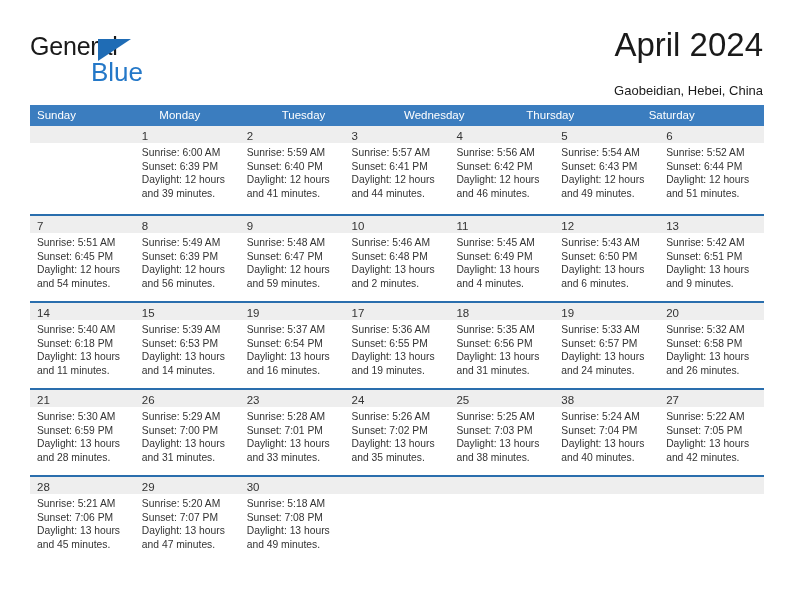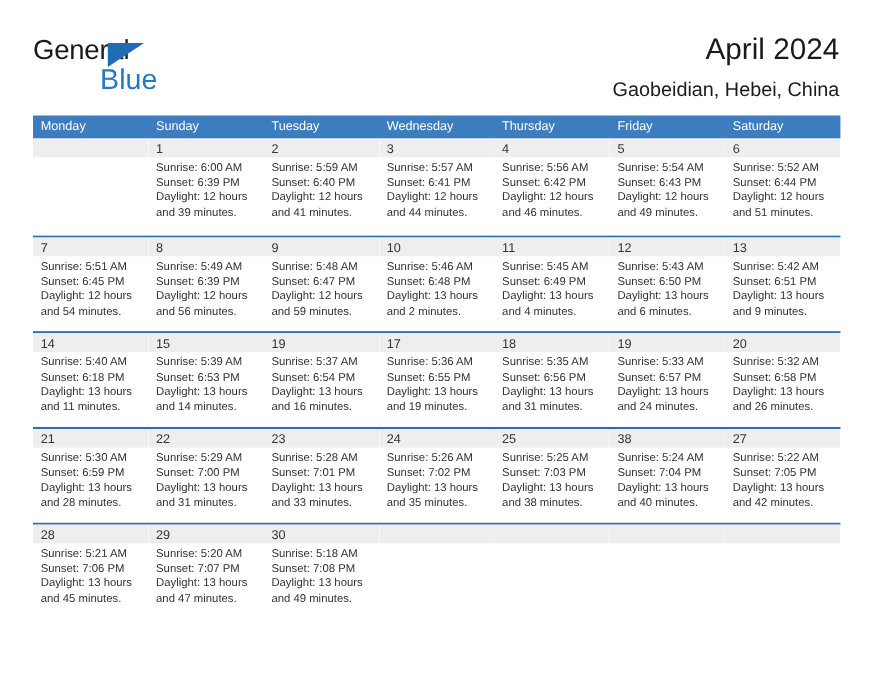--- a/index.html
+++ b/index.html
@@ -71,31 +71,31 @@
     white-space: nowrap;
   }
 
   .title-block {
     position: absolute;
     right: 0;
     top: 0;
     text-align: right;
   }
   .cal-title {
-    font-size: 27px;
+    font-size: 33px;
     color: #1a1a1a;
     line-height: 34px;
     white-space: nowrap;
     text-align: right;
   }
   .cal-sub {
-    font-size: 18px;
+    font-size: 13px;
     color: #1a1a1a;
     line-height: 22px;
-    margin-top: 8px;
+    margin-top: 18px;
     white-space: nowrap;
   }
 
   
   .calendar {
     position: absolute;
     left: 30px;
     top: 105px;
     width: 734px;
   }
@@ -177,26 +177,25 @@
     <div class="title-block">
       <div class="cal-title">April 2024</div>
       <div class="cal-sub">Gaobeidian, Hebei, China</div>
     </div>
 
   </div>
 
   <div class="calendar">
 
     <div class="weekday-row">
+      <div class="weekday">Sunday</div>
       <div class="weekday">Monday</div>
-      <div class="weekday">Sunday</div>
       <div class="weekday">Tuesday</div>
       <div class="weekday">Wednesday</div>
       <div class="weekday">Thursday</div>
-      <div class="weekday">Friday</div>
       <div class="weekday">Saturday</div>
     </div>
 
     <div class="week first">
       <div class="day empty">
         <div class="day-band"><span class="day-num"></span></div>
         <div class="day-info">
           <div></div>
           <div></div>
           <div></div>
@@ -395,21 +394,21 @@
       <div class="day">
         <div class="day-band"><span class="day-num">21</span></div>
         <div class="day-info">
           <div>Sunrise: 5:30 AM</div>
           <div>Sunset: 6:59 PM</div>
           <div>Daylight: 13 hours</div>
           <div>and 28 minutes.</div>
         </div>
       </div>
       <div class="day">
-        <div class="day-band"><span class="day-num">22</span></div>
+        <div class="day-band"><span class="day-num">26</span></div>
         <div class="day-info">
           <div>Sunrise: 5:29 AM</div>
           <div>Sunset: 7:00 PM</div>
           <div>Daylight: 13 hours</div>
           <div>and 31 minutes.</div>
         </div>
       </div>
       <div class="day">
         <div class="day-band"><span class="day-num">23</span></div>
         <div class="day-info">

